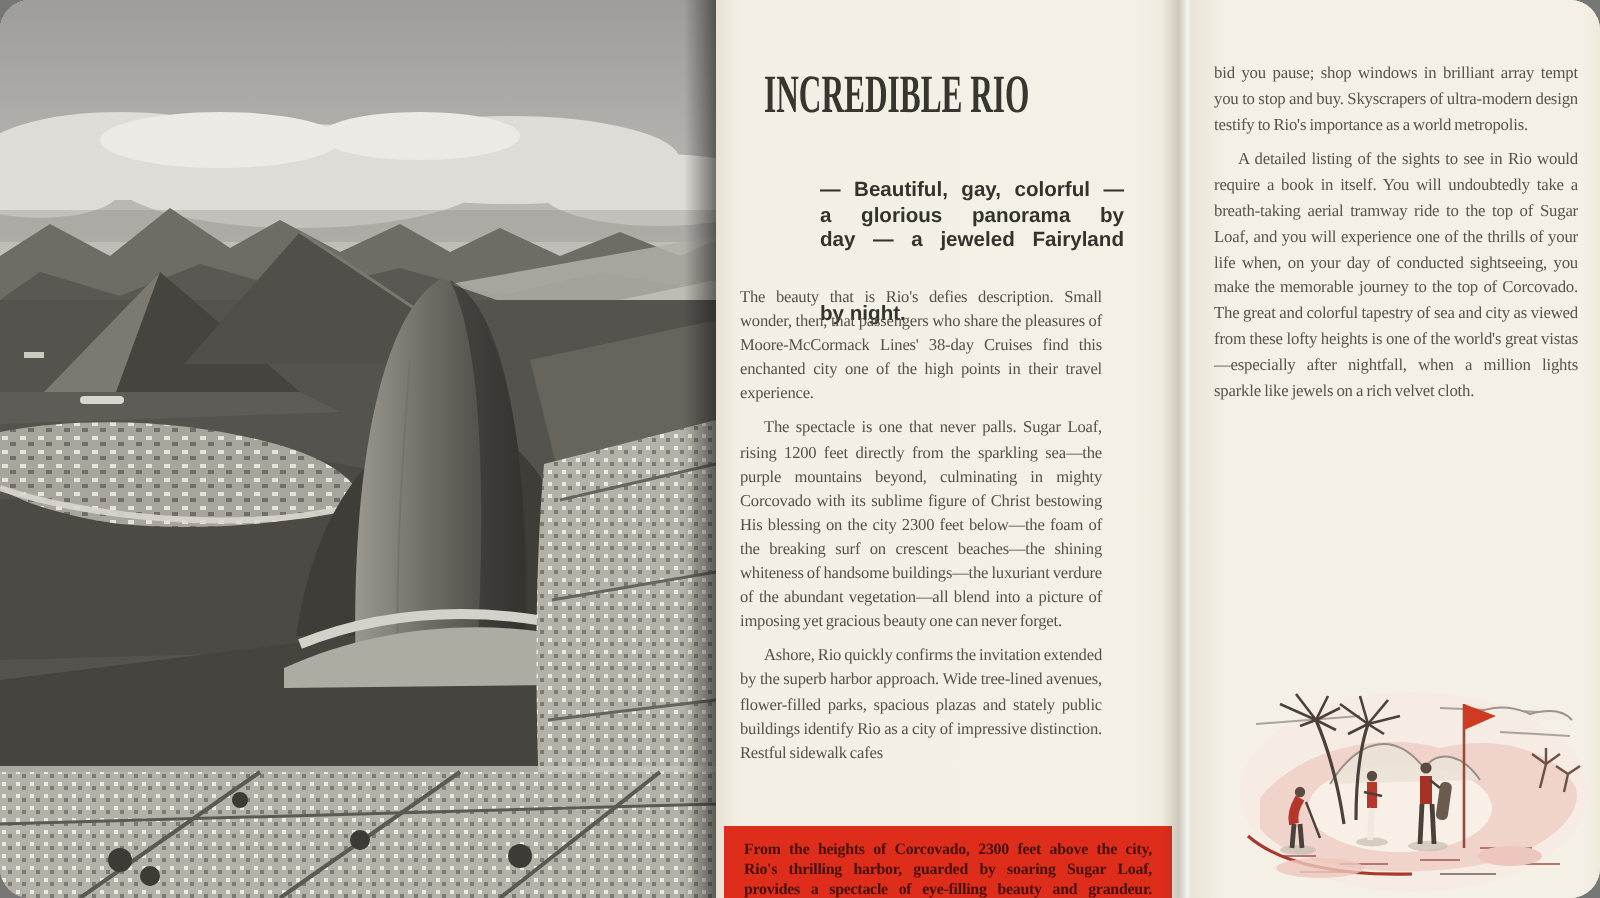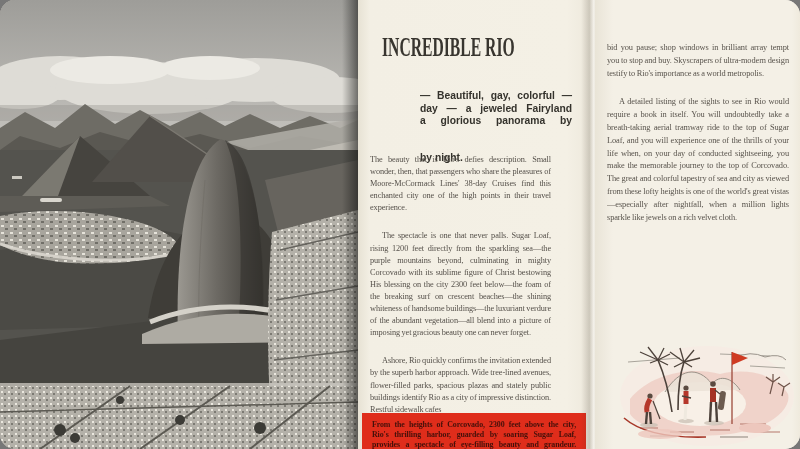--- a/index.html
+++ b/index.html
@@ -15,27 +15,27 @@
   .page-center{left:358px; width:237px; background:linear-gradient(90deg,#e7e2d4 0,#f3efe4 12px,#f4f0e5 88%,#ece7da 100%);}
   .page-right{left:595px; width:205px; background:linear-gradient(90deg,#e9e4d7 0,#f4f0e6 18px,#f4f0e6 96%,#efeadd 100%);}
   .fold{position:absolute; left:581px; top:0; width:22px; height:449px;
     background:linear-gradient(90deg, rgba(60,50,35,0) 0%, rgba(60,50,35,.18) 38%, rgba(255,255,255,.45) 58%, rgba(60,50,35,.14) 80%, rgba(60,50,35,0) 100%);}
   
   .title{
     position:absolute; left:24px; top:34px; margin:0;
     font-family:"Liberation Serif", serif; font-weight:700; font-size:27px; line-height:27px;
     color:#38352f; transform:scaleX(.58); transform-origin:left top; white-space:nowrap; letter-spacing:0px;
   }
-  .subtitle{position:absolute; left:62px; top:90px; width:152px;
+  .subtitle{position:absolute; left:52px; top:90px; width:152px;
     font-family:"Liberation Sans", sans-serif; font-weight:700; font-size:10.3px; line-height:12.6px; color:#34322c;}
   .sub-line{text-align:justify; text-align-last:justify;}
   .sub-line.last{text-align-last:left;margin-top:24px;}
   .bodycol{position:absolute; color:#55504a;}
   .bodycol-center{left:12px; top:138px; width:181px; font-size:8.3px; line-height:12.1px; letter-spacing:-.1px; word-spacing:-.5px;}
-  .bodycol p{margin:16px 0 3px 0; text-align:justify;}
+  .bodycol p{margin:5px 0 3px 0; text-align:justify;}
   .bodycol p.indent{text-indent:12px;}
   
   .banner{
     position:absolute; left:4px; top:413px; width:224px; height:44px;
     background:#df2d1b; box-sizing:border-box; padding:7px 10px 0 10px;
     font-family:"Liberation Serif", serif; font-weight:700; font-size:7.9px; line-height:10.2px;
     color:#45100a; letter-spacing:-.1px;
   }
   .banner-line{text-align:justify; text-align-last:justify;}
   
@@ -149,22 +149,22 @@
 
       <rect x="342" y="0" width="16" height="449" fill="url(#edge)"></rect>
     </svg>
   </div>
 
   <div class="page page-center">
     <h1 class="title">INCREDIBLE RIO</h1>
 
     <div class="subtitle">
       <div class="sub-line">— Beautiful, gay, colorful —</div>
+      <div class="sub-line">a glorious panorama by</div>
       <div class="sub-line">day — a jeweled Fairyland</div>
-      <div class="sub-line">a glorious panorama by</div>
       <div class="sub-line last">by night.</div>
     </div>
 
     <div class="bodycol bodycol-center">
       <p>The beauty that is Rio's defies description. Small wonder, then, that passengers who share the pleasures of Moore-McCormack Lines' 38-day Cruises find this enchanted city one of the high points in their travel experience.</p>
       <p class="indent">The spectacle is one that never palls. Sugar Loaf, rising 1200 feet directly from the sparkling sea—the purple mountains beyond, culminating in mighty Corcovado with its sublime figure of Christ bestowing His blessing on the city 2300 feet below—the foam of the breaking surf on crescent beaches—the shining whiteness of handsome buildings—the luxuriant verdure of the abundant vegetation—all blend into a picture of imposing yet gracious beauty one can never forget.</p>
       <p class="indent">Ashore, Rio quickly confirms the invitation extended by the superb harbor approach. Wide tree-lined avenues, flower-filled parks, spacious plazas and stately public buildings identify Rio as a city of impressive distinction. Restful sidewalk cafes</p>
     </div>
 
     <div class="banner">

